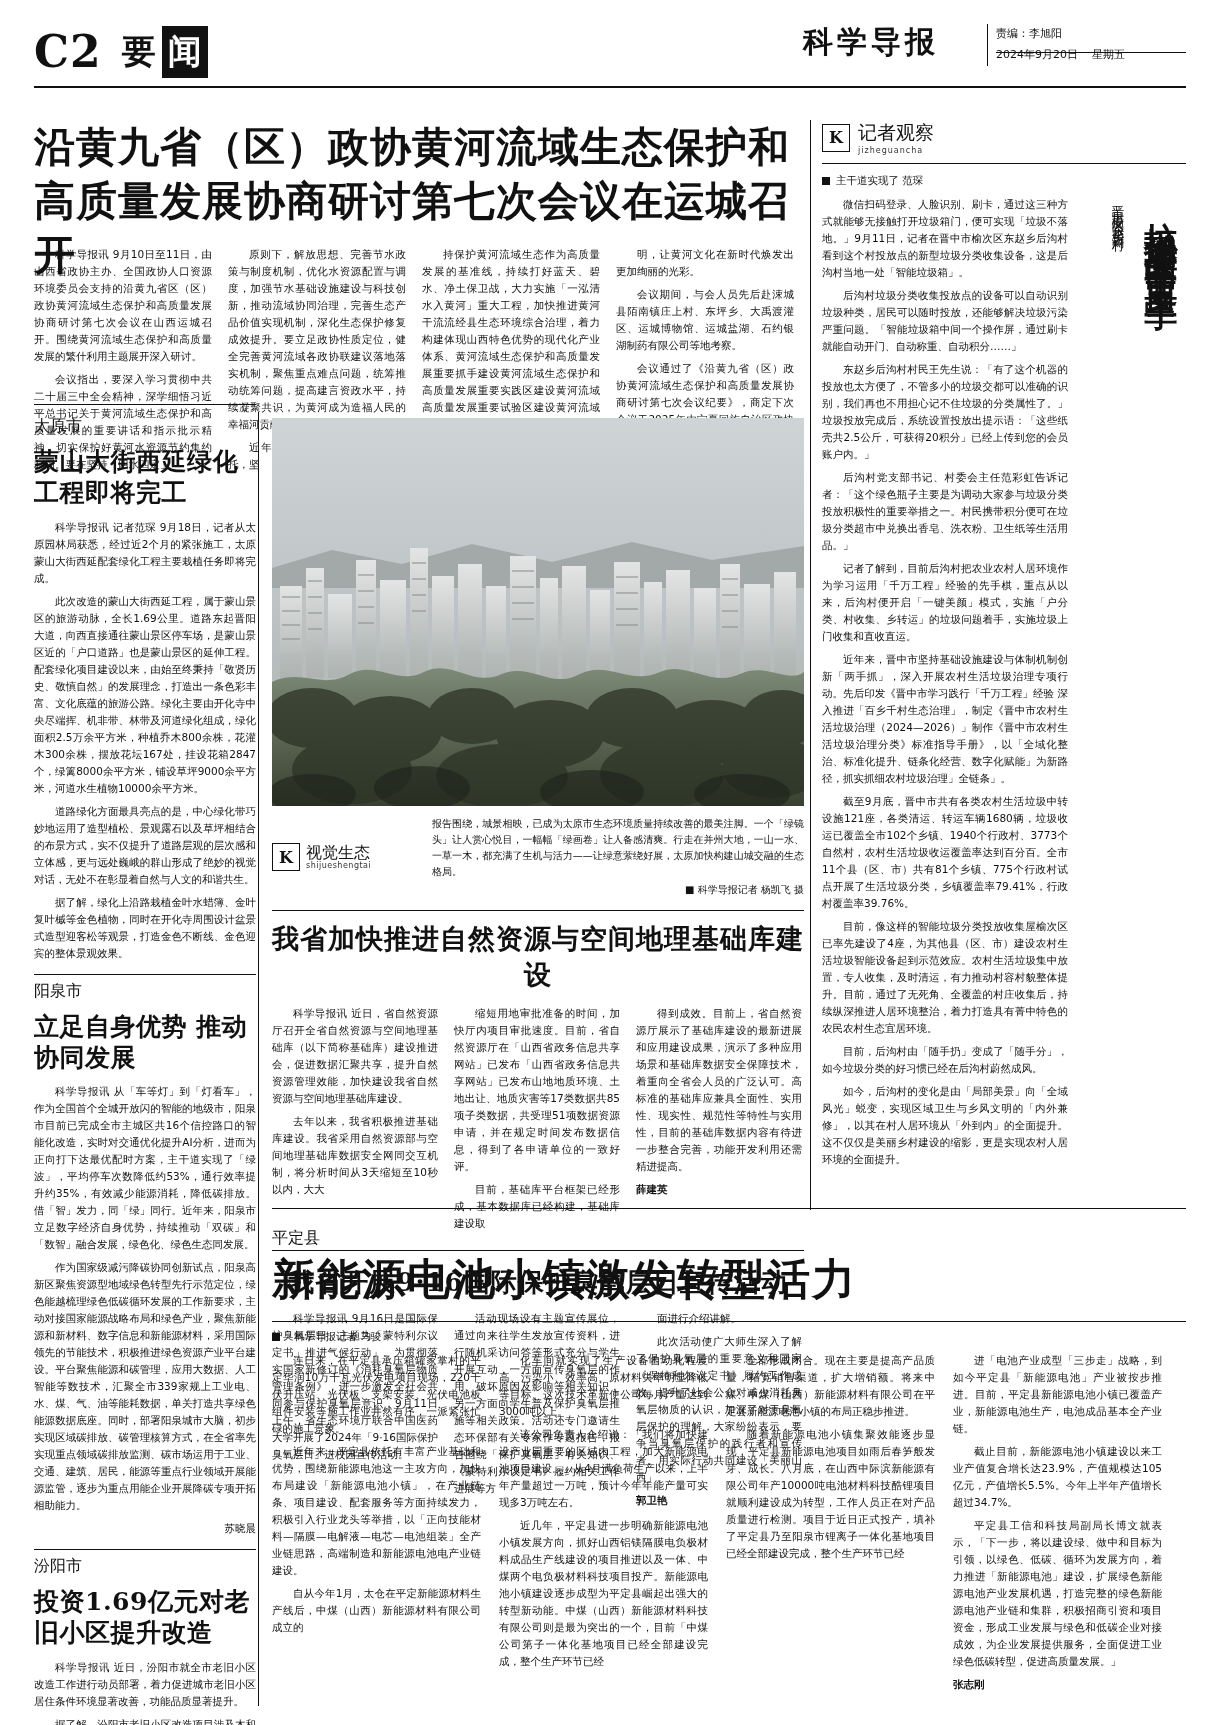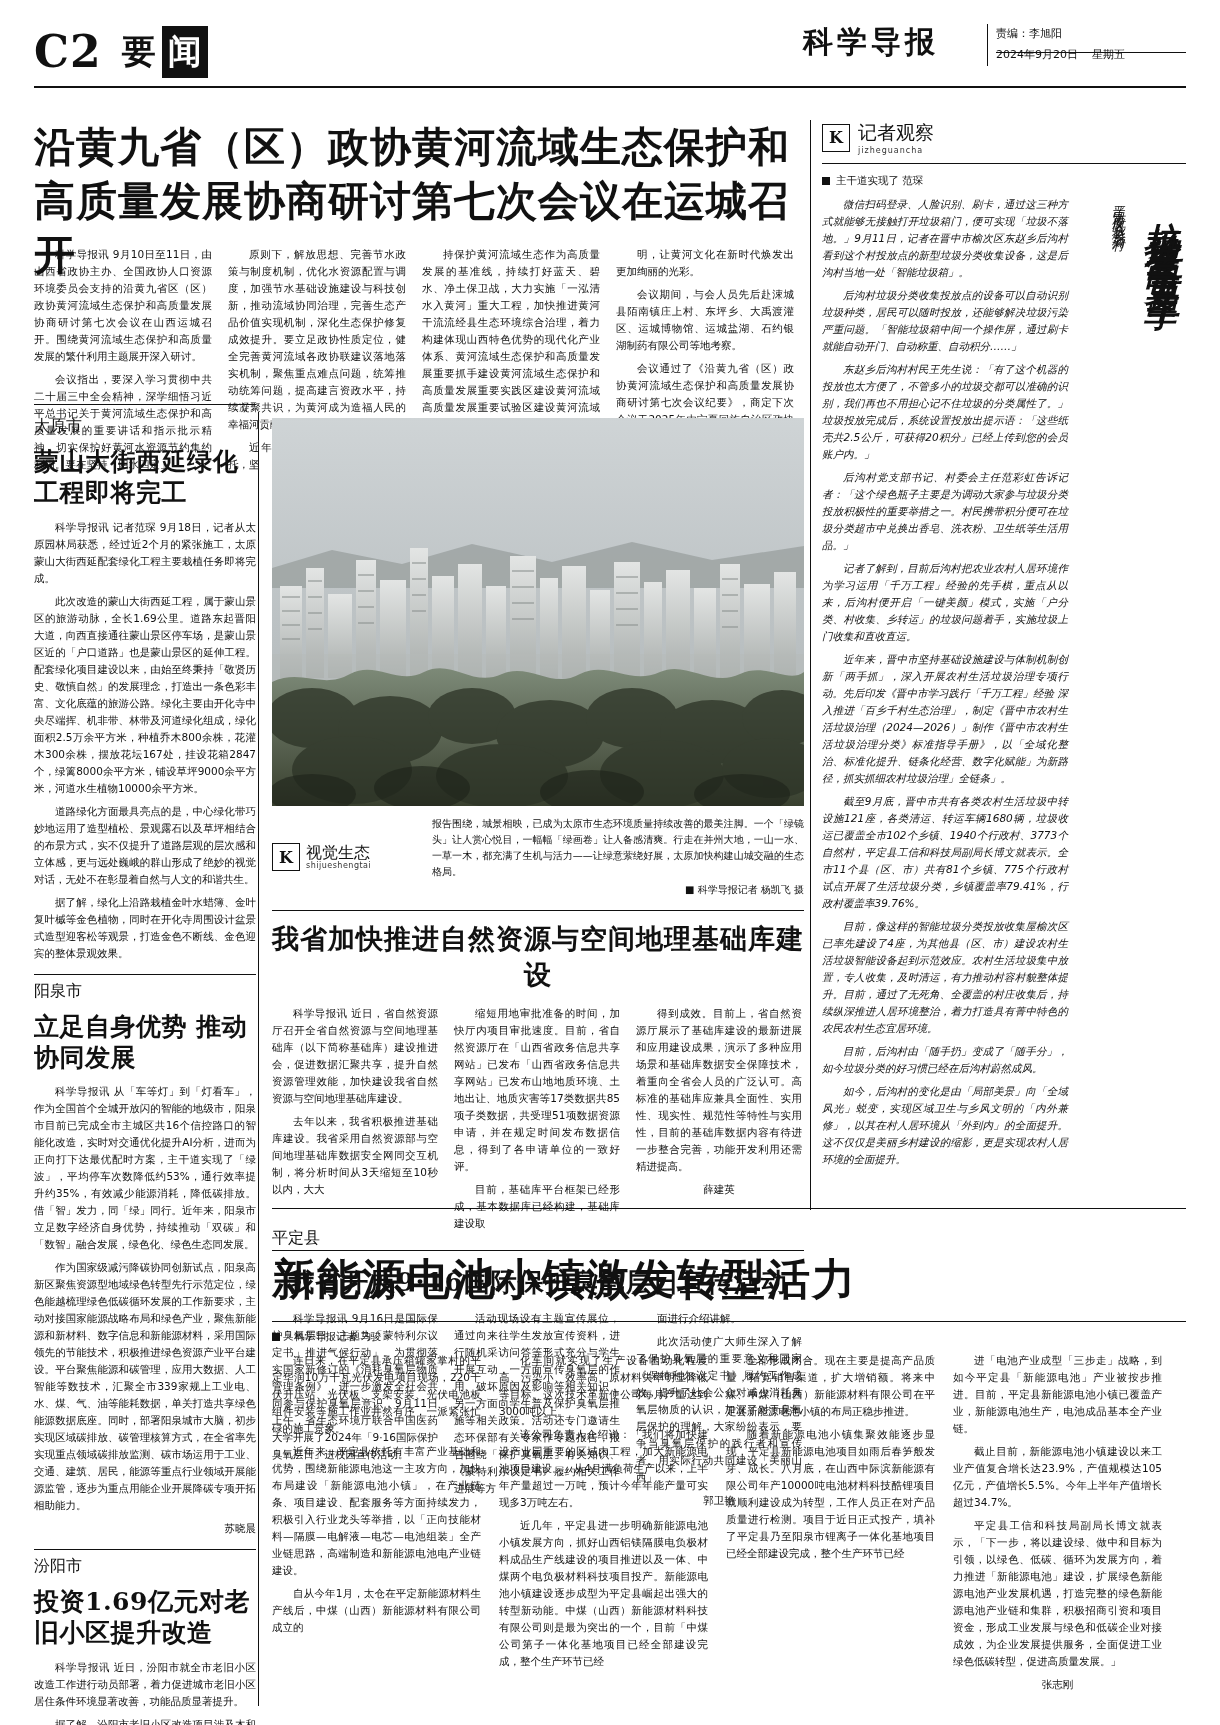--- a/index.html
+++ b/index.html
@@ -31,21 +31,21 @@
   
   .leadhead{position:absolute;left:34px;top:120px;width:770px;}
   .leadhead h1{
     margin:0;font-family:"DejaVu Serif","Liberation Serif",serif;
     font-size:41px;font-weight:700;line-height:1.32;letter-spacing:1px;
   }
   .leadbody{position:absolute;left:34px;top:246px;width:770px;
     display:flex;gap:16px;font-size:10.5px;line-height:1.62;text-align:justify;}
   .leadbody .col{width:178px;}
   .leadbody p{margin:0 0 6px 0;text-indent:2em;}
-  .sig{text-align:center;text-indent:0 !important;margin-top:6px;}
+  .sig{text-align:left;text-indent:0 !important;margin-top:6px;font-weight:bold;}
 
   
   .hr-lead{position:absolute;left:34px;top:404px;width:222px;height:1px;background:#111;}
 
   
   .colL{position:absolute;left:34px;top:412px;width:222px;}
   .city{font-family:"DejaVu Serif","Liberation Serif",serif;font-size:16px;margin:4px 0 2px;}
   .subhead{font-family:"DejaVu Serif","Liberation Serif",serif;font-size:25px;font-weight:700;line-height:1.25;margin:9px 0 10px;letter-spacing:0.5px;}
   .body{font-size:10.5px;line-height:1.62;text-align:justify;}
   .body p{margin:0 0 6px 0;text-indent:2em;}
@@ -74,21 +74,21 @@
 
   
   .colR{position:absolute;left:822px;top:120px;width:364px;}
   .obs-head{display:flex;align-items:center;gap:8px;}
   .obs-head .t1{font-family:"DejaVu Serif","Liberation Serif",serif;font-size:19px;}
   .obs-head .t2{font-size:8px;color:#333;letter-spacing:1px;}
   .obs-rule{height:1px;background:#111;margin:8px 0 10px;}
   .obs-byline{display:flex;align-items:center;gap:6px;font-size:10.5px;margin-bottom:8px;}
   .sq{width:8px;height:8px;background:#111;display:inline-block;}
 
-  .vtitle-wrap{position:relative;height:640px;font-style:italic;}
+  .vtitle-wrap{position:relative;height:640px;}
   .vtitle{
     position:absolute;right:0;top:0;
     writing-mode:vertical-rl;text-orientation:upright;
     font-family:"DejaVu Serif","Liberation Serif",serif;
     font-size:33px;font-weight:700;letter-spacing:6px;line-height:1.5;
     height:600px;
   }
   .vsub{
     position:absolute;right:58px;top:0;
     writing-mode:vertical-rl;text-orientation:upright;
@@ -378,21 +378,21 @@
     <div class="vtitle-wrap">
       <div class="vtitle">垃圾治理要「面子」更要「里子」</div>
       <div class="vsub">晋中市榆次区东赵乡后沟村</div>
       <div class="r-body">
         <p>微信扫码登录、人脸识别、刷卡，通过这三种方式就能够无接触打开垃圾箱门，便可实现「垃圾不落地。」9月11日，记者在晋中市榆次区东赵乡后沟村看到这个村投放点的新型垃圾分类收集设备，这是后沟村当地一处「智能垃圾箱」。</p>
         <p>后沟村垃圾分类收集投放点的设备可以自动识别垃圾种类，居民可以随时投放，还能够解决垃圾污染严重问题。「智能垃圾箱中间一个操作屏，通过刷卡就能自动开门、自动称重、自动积分……」</p>
         <p>东赵乡后沟村村民王先生说：「有了这个机器的投放也太方便了，不管多小的垃圾交都可以准确的识别，我们再也不用担心记不住垃圾的分类属性了。」垃圾投放完成后，系统设置投放出提示语：「这些纸壳共2.5公斤，可获得20积分」已经上传到您的会员账户内。」</p>
         <p>后沟村党支部书记、村委会主任范彩虹告诉记者：「这个绿色瓶子主要是为调动大家参与垃圾分类投放积极性的重要举措之一。村民携带积分便可在垃圾分类超市中兑换出香皂、洗衣粉、卫生纸等生活用品。」</p>
         <p>记者了解到，目前后沟村把农业农村人居环境作为学习运用「千万工程」经验的先手棋，重点从以来，后沟村便开启「一键美颜」模式，实施「户分类、村收集、乡转运」的垃圾问题着手，实施垃圾上门收集和直收直运。</p>
         <p>近年来，晋中市坚持基础设施建设与体制机制创新「两手抓」，深入开展农村生活垃圾治理专项行动。先后印发《晋中市学习践行「千万工程」经验 深入推进「百乡千村生态治理」，制定《晋中市农村生活垃圾治理（2024—2026）」制作《晋中市农村生活垃圾治理分类》标准指导手册》，以「全域化整治、标准化提升、链条化经营、数字化赋能」为新路径，抓实抓细农村垃圾治理」全链条」。</p>
-        <p>截至9月底，晋中市共有各类农村生活垃圾中转设施121座，各类清运、转运车辆1680辆，垃圾收运已覆盖全市102个乡镇、1940个行政村、3773个自然村，平定县工信和科技局副局长博文就表示。全市11个县（区、市）共有81个乡镇、775个行政村试点开展了生活垃圾分类，乡镇覆盖率79.41%，行政村覆盖率39.76%。</p>
+        <p>截至9月底，晋中市共有各类农村生活垃圾中转设施121座，各类清运、转运车辆1680辆，垃圾收运已覆盖全市102个乡镇、1940个行政村、3773个自然村，农村生活垃圾收运覆盖率达到百分百。全市11个县（区、市）共有81个乡镇、775个行政村试点开展了生活垃圾分类，乡镇覆盖率79.41%，行政村覆盖率39.76%。</p>
         <p>目前，像这样的智能垃圾分类投放收集屋榆次区已率先建设了4座，为其他县（区、市）建设农村生活垃圾智能设备起到示范效应。农村生活垃圾集中放置，专人收集，及时清运，有力推动村容村貌整体提升。目前，通过了无死角、全覆盖的村庄收集后，持续纵深推进人居环境整治，着力打造具有菁中特色的农民农村生态宜居环境。</p>
         <p>目前，后沟村由「随手扔」变成了「随手分」，如今垃圾分类的好习惯已经在后沟村蔚然成风。</p>
         <p>如今，后沟村的变化是由「局部美景」向「全域风光」蜕变，实现区域卫生与乡风文明的「内外兼修」，以其在村人居环境从「外到内」的全面提升。这不仅仅是美丽乡村建设的缩影，更是实现农村人居环境的全面提升。</p>
       </div>
     </div>
 
     <div style="position:absolute;left:0;top:700px;width:246px;">
     </div>
   </div>
 

